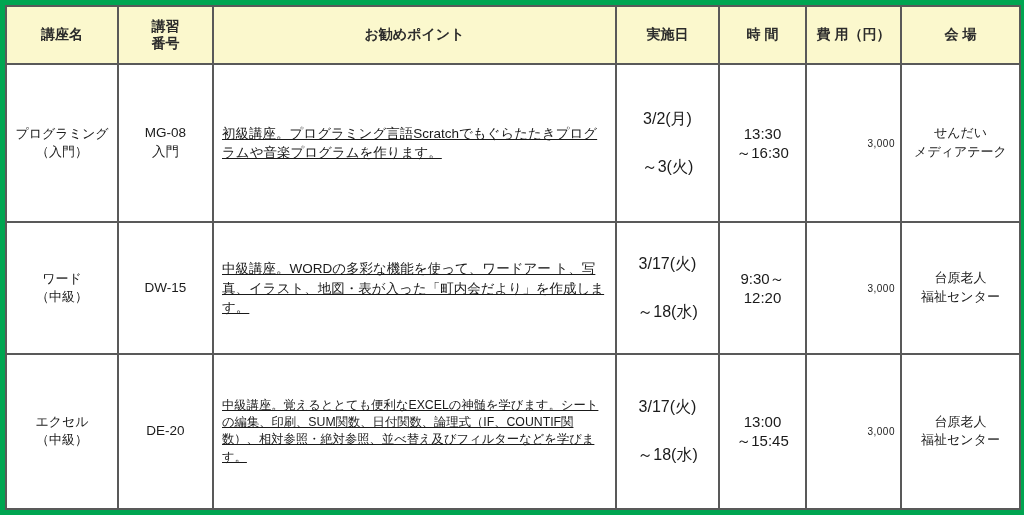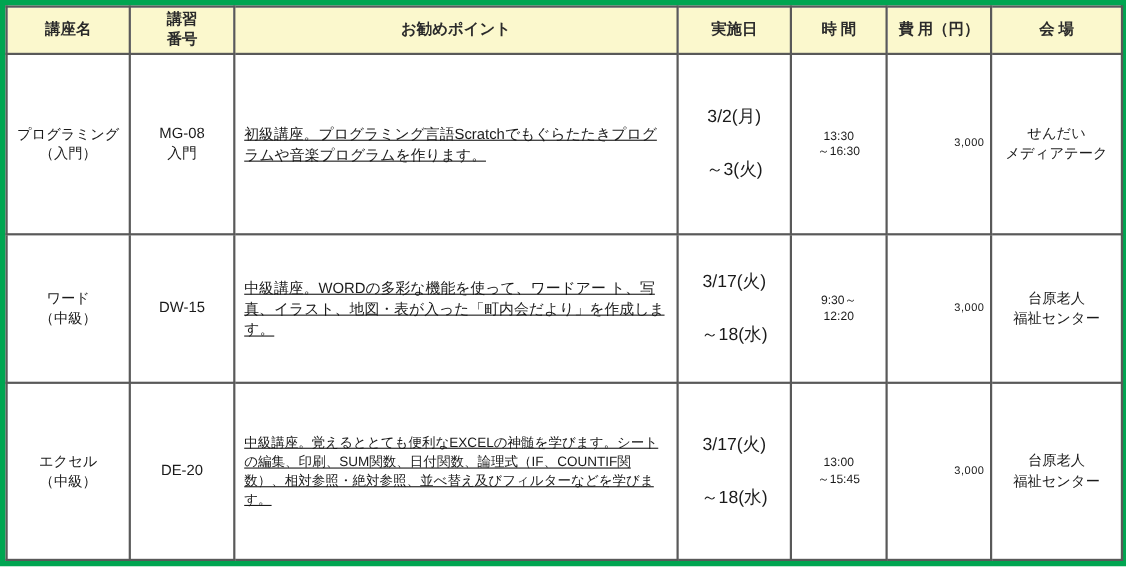--- a/index.html
+++ b/index.html
@@ -23,21 +23,21 @@
     color: #1a1a1a;
   }
   th, td {
     border: 2px solid #595959;
     padding: 2px 5px;
     text-align: center;
     vertical-align: middle;
     white-space: pre-line;
     overflow: hidden;
   }
-  thead tr { height: 43px; font-family: Liberation Serif, serif; }
+  thead tr { height: 58px; }
   thead th {
     background: #FBF8CD;
     font-size: 14px;
     font-weight: bold;
     color: #2b2b2b;
     line-height: 1.25;
   }
   .row-0 { height: 99px; }
   .row-1 { height: 147px; }
   .row-2 { height: 82px; }
@@ -46,21 +46,21 @@
   td.c-name  { font-size: 13px;   line-height: 1.4; }
   td.c-num   { font-size: 13.5px; line-height: 1.4; text-align: center; }
   td.c-points{
     text-align: left;
     font-size: 13.5px;
     line-height: 1.42;
     padding: 3px 8px;
     text-decoration: underline;
   }
   td.c-date  { font-size: 16px; line-height: 1.5; }
-  td.c-time  { font-size: 11px;   line-height: 1.3; }
+  td.c-time  { font-size: 15px;   line-height: 1.3; }
   td.c-fee   { font-size: 10px;   letter-spacing: 0.5px; text-align: right; }
   td.c-venue { font-size: 13px;   line-height: 1.45; }
   .row-3 td.c-points { font-size: 12.3px; line-height: 1.4; }
 </style>
 </head>
 <body>
 
 <div class="frame">
   <table class="course-table">
     <colgroup>

